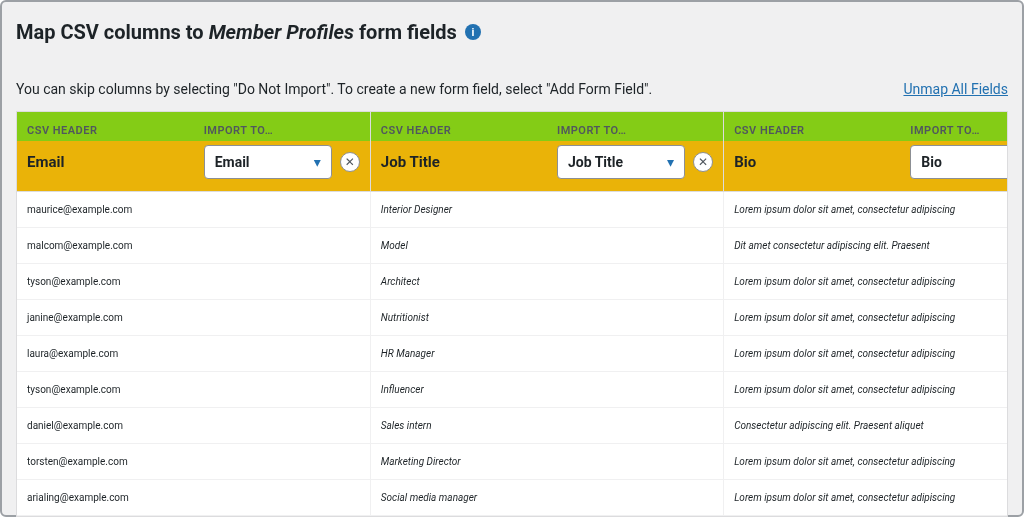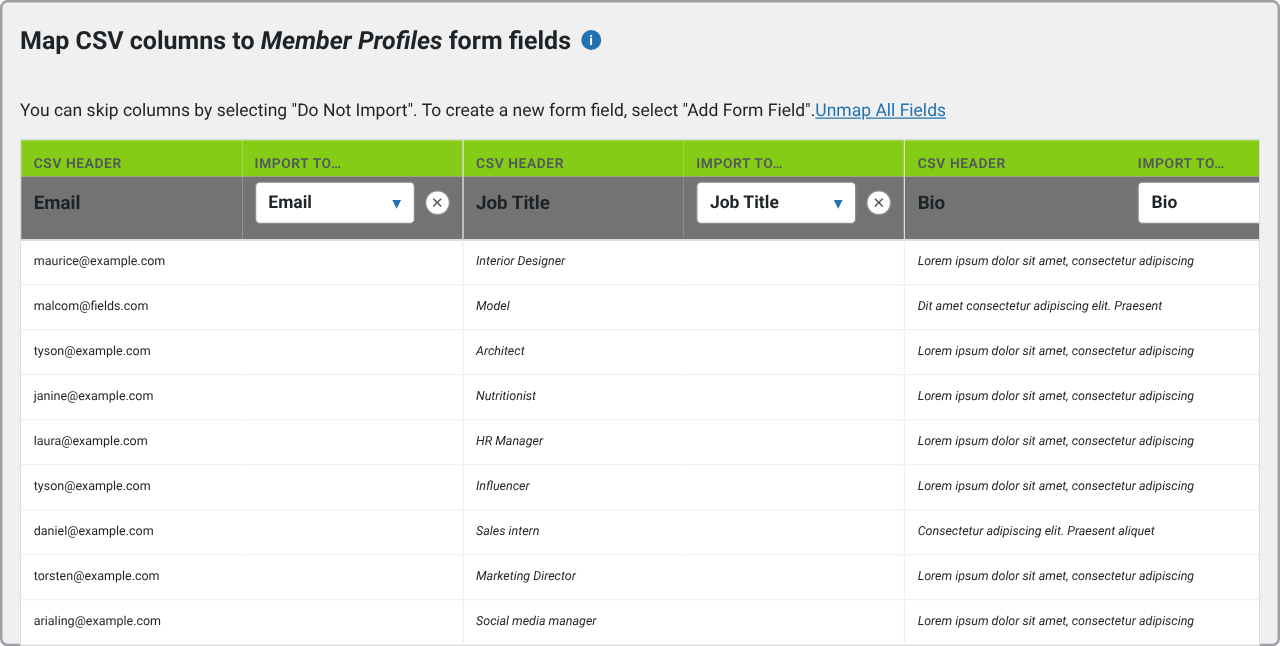--- a/index.html
+++ b/index.html
@@ -35,20 +35,21 @@
     width: 16px; height: 16px;
     border-radius: 50%;
     background: #2271b1;
     color: #fff;
     font-size: 11px;
     font-weight: 700;
     font-style: normal;
   }
   .subrow {
     display: flex;
+    justify-content: space-between;
     align-items: flex-start;
     margin-bottom: 14px;
     margin-top: 37px;
   }
   .subtitle {
     font-size: 14px;
     color: #1d2327;
   }
   .unmap {
     font-size: 14px;
@@ -88,21 +89,21 @@
     border-bottom: none;
     background: #84cc16;
   }
   thead th.header-left { border-left: 1px solid #dcdcde; }
   thead th:first-child { border-left: none; }
 
   tr.controls td {
     padding: 4px 10px 12px 10px;
     border-bottom: 1px solid #dcdcde;
     vertical-align: middle;
-    background:#737373;
+    background:#eab308;
   }
   tr.controls td.header-left { border-left: 1px solid #dcdcde; }
   tr.controls td:first-child { border-left: none; }
   .csv-name {
     font-size: 15px;
     font-weight: 700;
     color: #1d2327;
   }
   .import-cell { display: flex; align-items: center; gap: 8px; }
   .select {
@@ -232,21 +233,21 @@
             </td>
           </tr>
       </thead>
       <tbody class="data" id="data-body">
           <tr>
             <td colspan="2">maurice@example.com</td>
             <td colspan="2" class="header-left">Interior Designer</td>
             <td colspan="2" class="header-left">Lorem ipsum dolor sit amet, consectetur adipiscing</td>
           </tr>
           <tr>
-            <td colspan="2">malcom@fields.com</td>
+            <td colspan="2">malcom@example.com</td>
             <td colspan="2" class="header-left">Model</td>
             <td colspan="2" class="header-left">Dit amet consectetur adipiscing elit. Praesent</td>
           </tr>
           <tr>
             <td colspan="2">tyson@example.com</td>
             <td colspan="2" class="header-left">Architect</td>
             <td colspan="2" class="header-left">Lorem ipsum dolor sit amet, consectetur adipiscing</td>
           </tr>
           <tr>
             <td colspan="2">janine@example.com</td>

